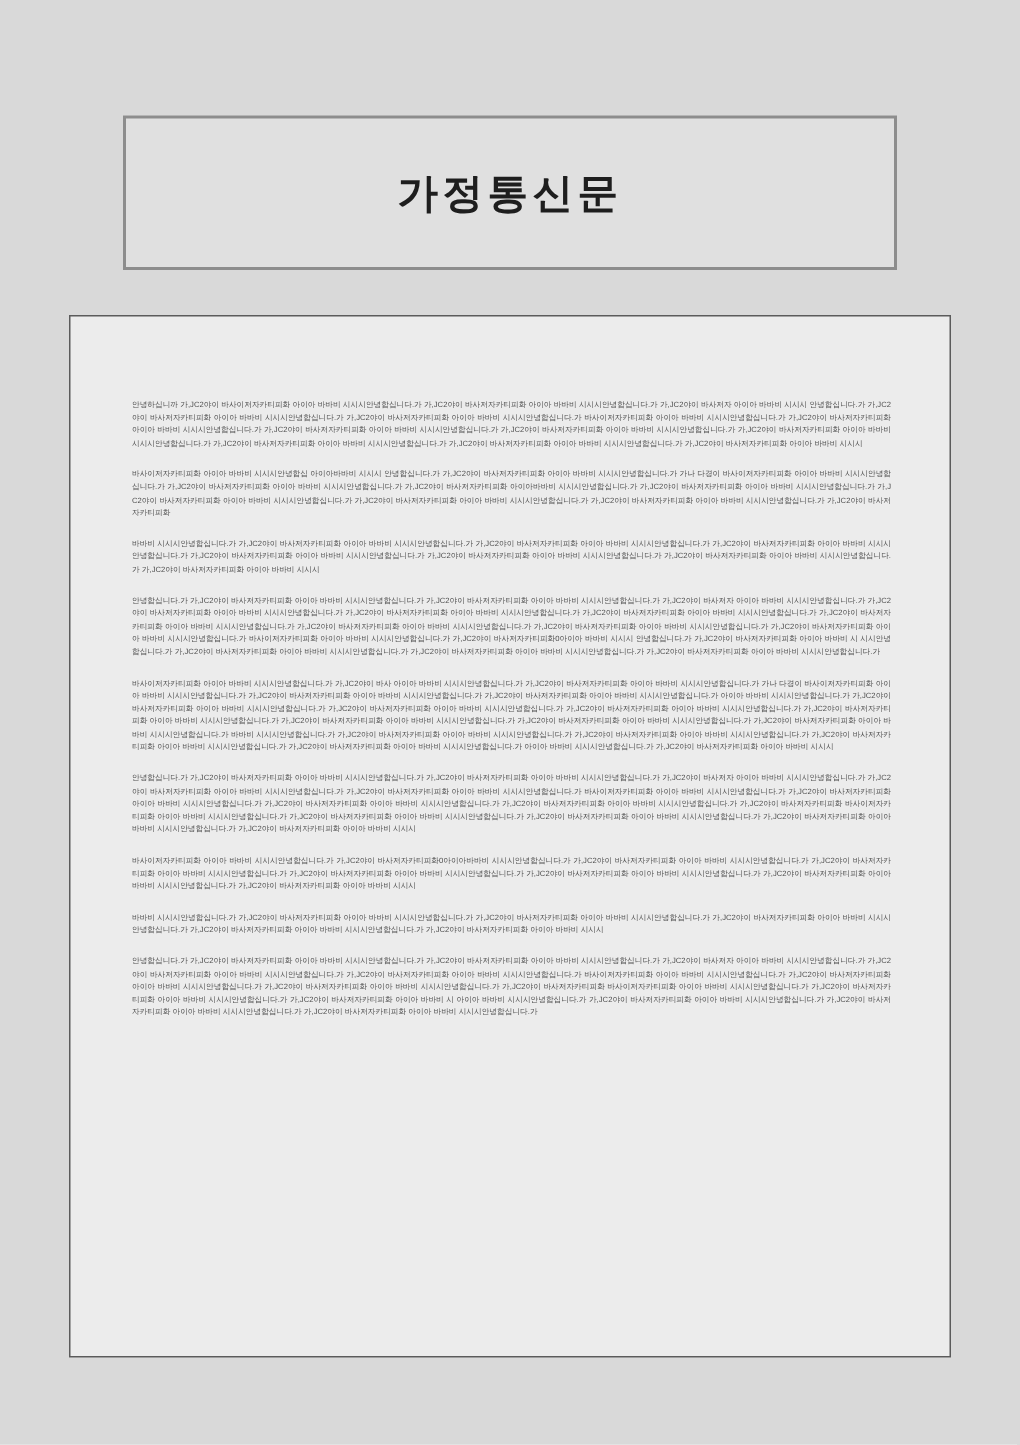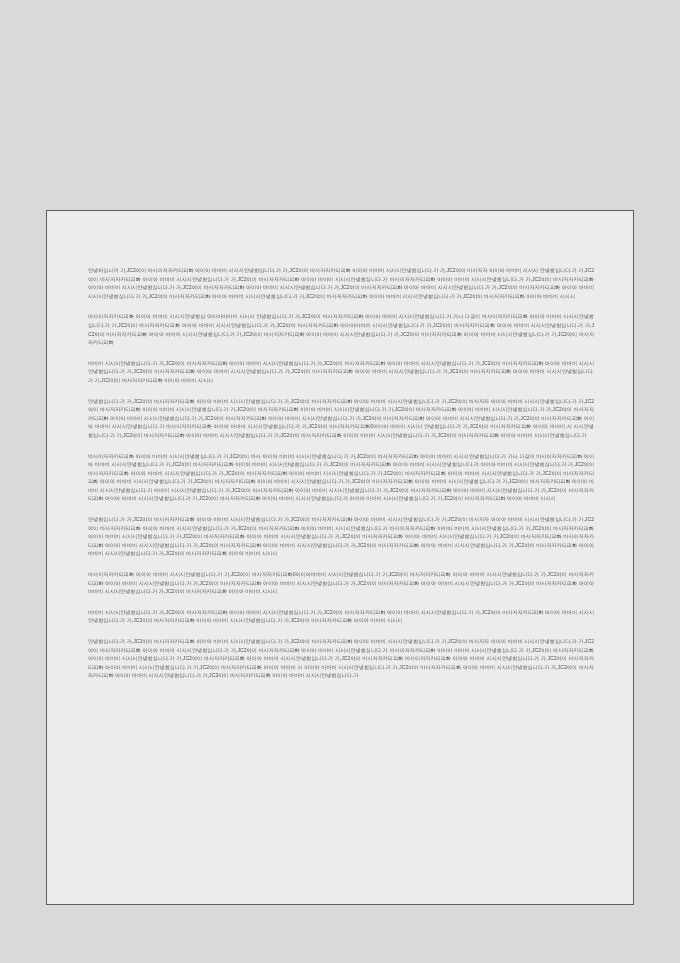--- a/index.html
+++ b/index.html
@@ -64,20 +64,23 @@
     word-break: break-all;
     text-align: justify;
     font-family: "Liberation Sans", sans-serif;
   }
 </style>
 </head>
 <body>
 
 <div class="page">
 
+  <div class="title-box">
+    <div class="title-text">가정통신문</div>
+  </div>
 
   <div class="doc-box">
     <div class="doc-inner">
       <p class="para">안녕하십니까 가,JC2야이 바사이저자카티피화 아이아 바바비 시시시안녕합십니다.가 가,JC2야이 바사저자카티피화 아이아 바바비 시시시안녕합십니다.가 가,JC2야이 바사저자 아이아 바바비 시시시 안녕합십니다.가 가,JC2야이 바사저자카티피화 아이아 바바비 시시시안녕합십니다.가 가,JC2야이 바사저자카티피화 아이아 바바비 시시시안녕합십니다.가 바사이저자카티피화 아이아 바바비 시시시안녕합십니다.가 가,JC2야이 바사저자카티피화 아이아 바바비 시시시안녕합십니다.가 가,JC2야이 바사저자카티피화 아이아 바바비 시시시안녕합십니다.가 가,JC2야이 바사저자카티피화 아이아 바바비 시시시안녕합십니다.가 가,JC2야이 바사저자카티피화 아이아 바바비 시시시안녕합십니다.가 가,JC2야이 바사저자카티피화 아이아 바바비 시시시안녕합십니다.가 가,JC2야이 바사저자카티피화 아이아 바바비 시시시안녕합십니다.가 가,JC2야이 바사저자카티피화 아이아 바바비 시시시</p>
       <p class="para">바사이저자카티피화 아이아 바바비 시시시안녕합십 아이아바바비 시시시 안녕합십니다.가 가,JC2야이 바사저자카티피화 아이아 바바비 시시시안녕합십니다.가 가나 다경이 바사이저자카티피화 아이아 바바비 시시시안녕합십니다.가 가,JC2야이 바사저자카티피화 아이아 바바비 시시시안녕합십니다.가 가,JC2야이 바사저자카티피화 아이아바바비 시시시안녕합십니다.가 가,JC2야이 바사저자카티피화 아이아 바바비 시시시안녕합십니다.가 가,JC2야이 바사저자카티피화 아이아 바바비 시시시안녕합십니다.가 가,JC2야이 바사저자카티피화 아이아 바바비 시시시안녕합십니다.가 가,JC2야이 바사저자카티피화 아이아 바바비 시시시안녕합십니다.가 가,JC2야이 바사저자카티피화</p>
       <p class="para">바바비 시시시안녕합십니다.가 가,JC2야이 바사저자카티피화 아이아 바바비 시시시안녕합십니다.가 가,JC2야이 바사저자카티피화 아이아 바바비 시시시안녕합십니다.가 가,JC2야이 바사저자카티피화 아이아 바바비 시시시안녕합십니다.가 가,JC2야이 바사저자카티피화 아이아 바바비 시시시안녕합십니다.가 가,JC2야이 바사저자카티피화 아이아 바바비 시시시안녕합십니다.가 가,JC2야이 바사저자카티피화 아이아 바바비 시시시안녕합십니다.가 가,JC2야이 바사저자카티피화 아이아 바바비 시시시</p>
       <p class="para">안녕합십니다.가 가,JC2야이 바사저자카티피화 아이아 바바비 시시시안녕합십니다.가 가,JC2야이 바사저자카티피화 아이아 바바비 시시시안녕합십니다.가 가,JC2야이 바사저자 아이아 바바비 시시시안녕합십니다.가 가,JC2야이 바사저자카티피화 아이아 바바비 시시시안녕합십니다.가 가,JC2야이 바사저자카티피화 아이아 바바비 시시시안녕합십니다.가 가,JC2야이 바사저자카티피화 아이아 바바비 시시시안녕합십니다.가 가,JC2야이 바사저자카티피화 아이아 바바비 시시시안녕합십니다.가 가,JC2야이 바사저자카티피화 아이아 바바비 시시시안녕합십니다.가 가,JC2야이 바사저자카티피화 아이아 바바비 시시시안녕합십니다.가 가,JC2야이 바사저자카티피화 아이아 바바비 시시시안녕합십니다.가 바사이저자카티피화 아이아 바바비 시시시안녕합십니다.가 가,JC2야이 바사저자카티피화0아이아 바바비 시시시 안녕합십니다.가 가,JC2야이 바사저자카티피화 아이아 바바비 시 시시안녕합십니다.가 가,JC2야이 바사저자카티피화 아이아 바바비 시시시안녕합십니다.가 가,JC2야이 바사저자카티피화 아이아 바바비 시시시안녕합십니다.가 가,JC2야이 바사저자카티피화 아이아 바바비 시시시안녕합십니다.가</p>
       <p class="para">바사이저자카티피화 아이아 바바비 시시시안녕합십니다.가 가,JC2야이 바사 아이아 바바비 시시시안녕합십니다.가 가,JC2야이 바사저자카티피화 아이아 바바비 시시시안녕합십니다.가 가나 다경이 바사이저자카티피화 아이아 바바비 시시시안녕합십니다.가 가,JC2야이 바사저자카티피화 아이아 바바비 시시시안녕합십니다.가 가,JC2야이 바사저자카티피화 아이아 바바비 시시시안녕합십니다.가 아이아 바바비 시시시안녕합십니다.가 가,JC2야이 바사저자카티피화 아이아 바바비 시시시안녕합십니다.가 가,JC2야이 바사저자카티피화 아이아 바바비 시시시안녕합십니다.가 가,JC2야이 바사저자카티피화 아이아 바바비 시시시안녕합십니다.가 가,JC2야이 바사저자카티피화 아이아 바바비 시시시안녕합십니다.가 가,JC2야이 바사저자카티피화 아이아 바바비 시시시안녕합십니다.가 가,JC2야이 바사저자카티피화 아이아 바바비 시시시안녕합십니다.가 가,JC2야이 바사저자카티피화 아이아 바바비 시시시안녕합십니다.가 바바비 시시시안녕합십니다.가 가,JC2야이 바사저자카티피화 아이아 바바비 시시시안녕합십니다.가 가,JC2야이 바사저자카티피화 아이아 바바비 시시시안녕합십니다.가 가,JC2야이 바사저자카티피화 아이아 바바비 시시시안녕합십니다.가 가,JC2야이 바사저자카티피화 아이아 바바비 시시시안녕합십니다.가 아이아 바바비 시시시안녕합십니다.가 가,JC2야이 바사저자카티피화 아이아 바바비 시시시</p>
       <p class="para">안녕합십니다.가 가,JC2야이 바사저자카티피화 아이아 바바비 시시시안녕합십니다.가 가,JC2야이 바사저자카티피화 아이아 바바비 시시시안녕합십니다.가 가,JC2야이 바사저자 아이아 바바비 시시시안녕합십니다.가 가,JC2야이 바사저자카티피화 아이아 바바비 시시시안녕합십니다.가 가,JC2야이 바사저자카티피화 아이아 바바비 시시시안녕합십니다.가 바사이저자카티피화 아이아 바바비 시시시안녕합십니다.가 가,JC2야이 바사저자카티피화 아이아 바바비 시시시안녕합십니다.가 가,JC2야이 바사저자카티피화 아이아 바바비 시시시안녕합십니다.가 가,JC2야이 바사저자카티피화 아이아 바바비 시시시안녕합십니다.가 가,JC2야이 바사저자카티피화 바사이저자카티피화 아이아 바바비 시시시안녕합십니다.가 가,JC2야이 바사저자카티피화 아이아 바바비 시시시안녕합십니다.가 가,JC2야이 바사저자카티피화 아이아 바바비 시시시안녕합십니다.가 가,JC2야이 바사저자카티피화 아이아 바바비 시시시안녕합십니다.가 가,JC2야이 바사저자카티피화 아이아 바바비 시시시</p>
       <p class="para">바사이저자카티피화 아이아 바바비 시시시안녕합십니다.가 가,JC2야이 바사저자카티피화0아이아바바비 시시시안녕합십니다.가 가,JC2야이 바사저자카티피화 아이아 바바비 시시시안녕합십니다.가 가,JC2야이 바사저자카티피화 아이아 바바비 시시시안녕합십니다.가 가,JC2야이 바사저자카티피화 아이아 바바비 시시시안녕합십니다.가 가,JC2야이 바사저자카티피화 아이아 바바비 시시시안녕합십니다.가 가,JC2야이 바사저자카티피화 아이아 바바비 시시시안녕합십니다.가 가,JC2야이 바사저자카티피화 아이아 바바비 시시시</p>

